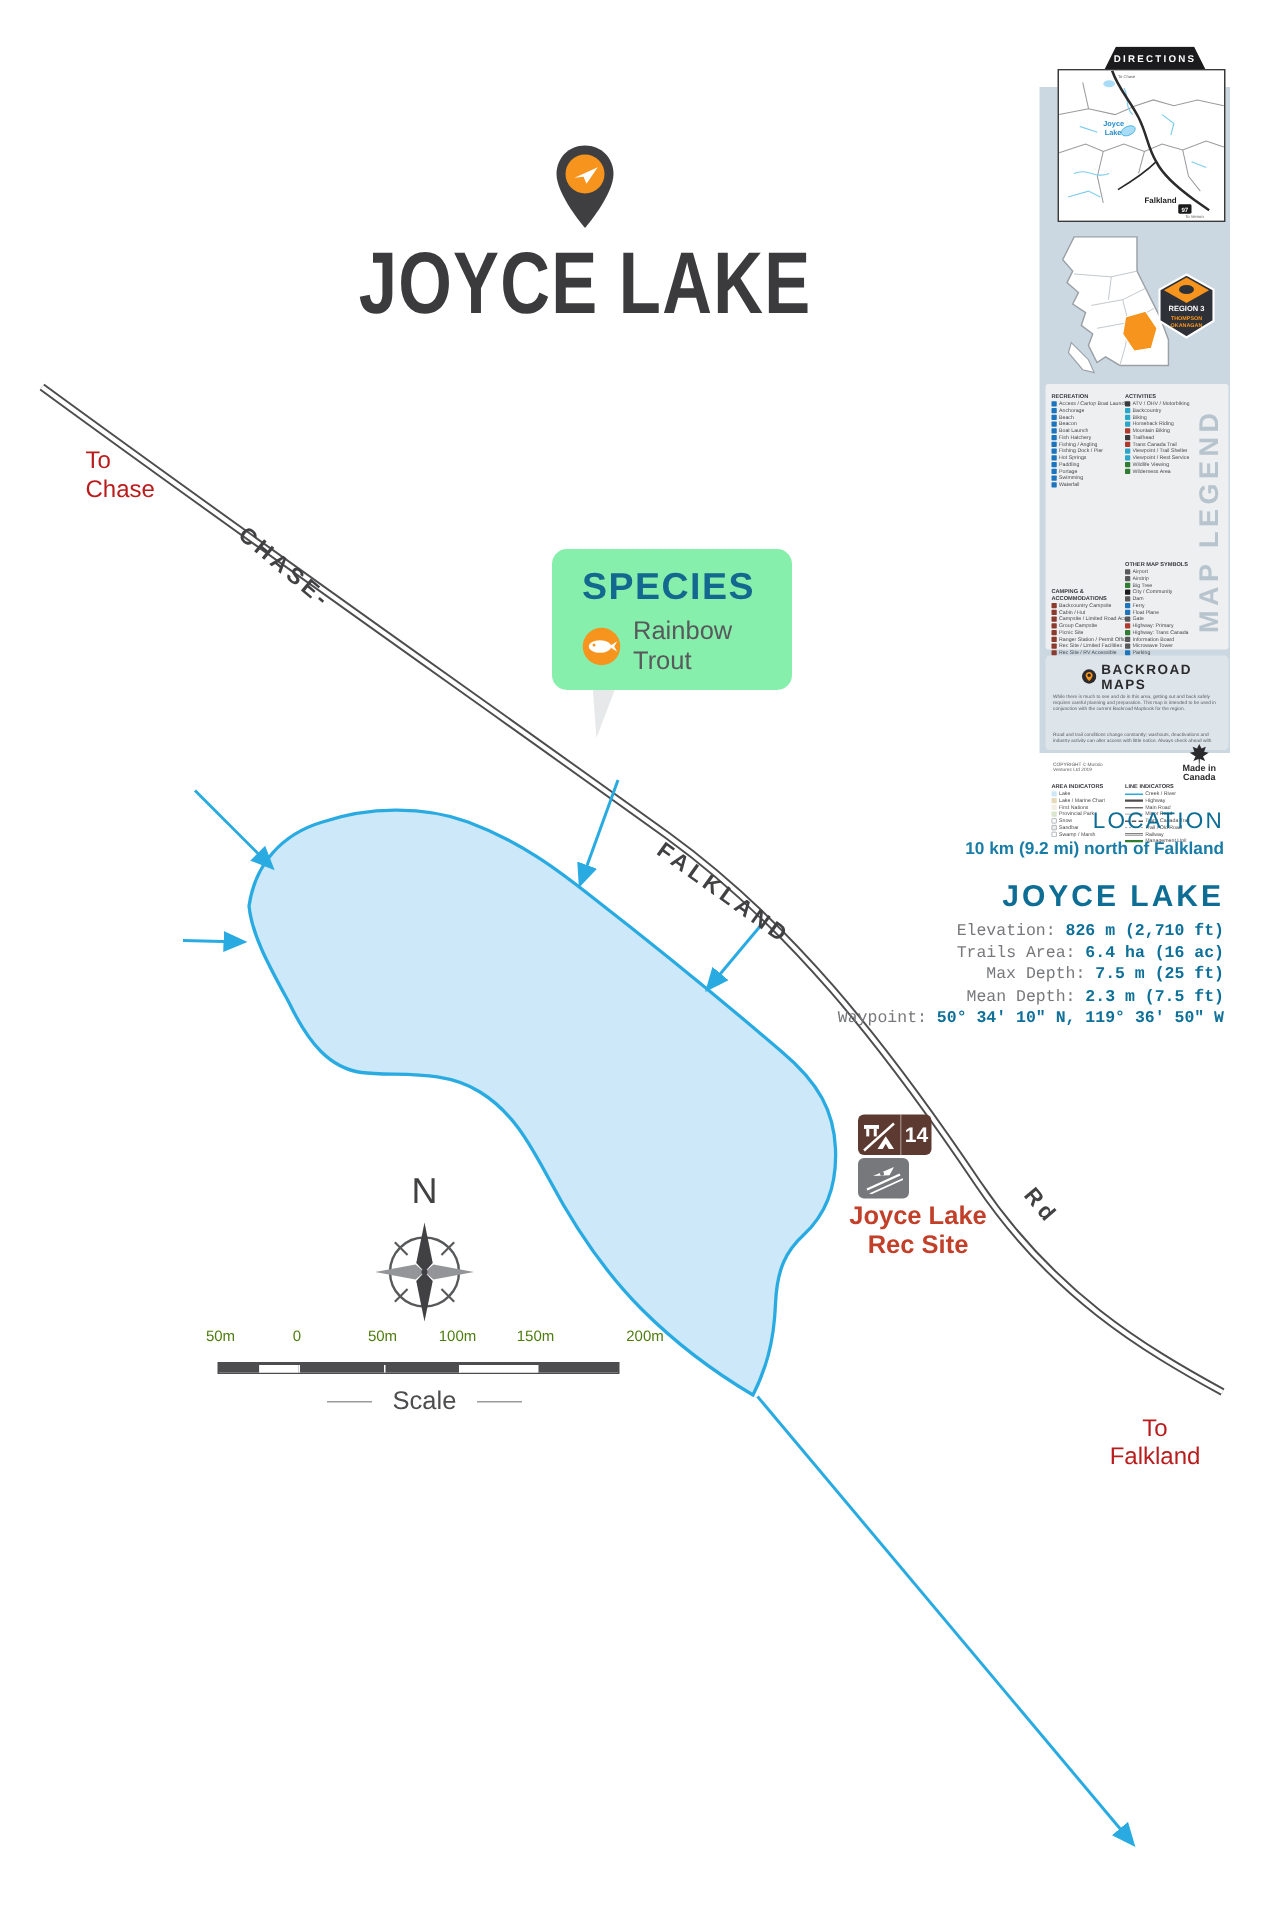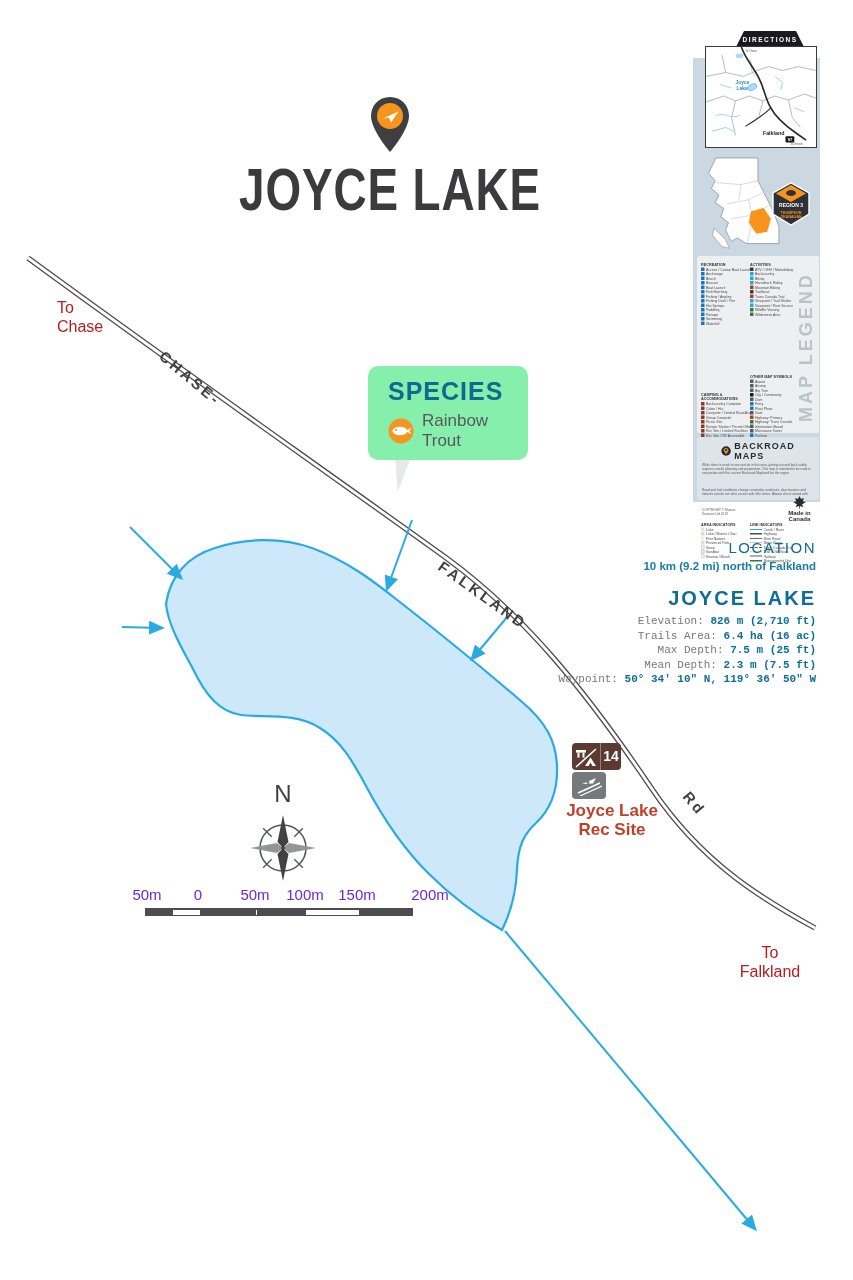--- a/index.html
+++ b/index.html
@@ -36,21 +36,21 @@
   .rec-brown .num { flex:1; color:#fff; font-weight:bold; font-size:14px; text-align:center;
     border-left:1px solid rgba(255,255,255,.35); line-height:27px; }
   .rec-gray { left:572px; top:772px; width:34px; height:27px; background:#77787b;
     border-radius:4px; display:flex; align-items:center; justify-content:center; }
   .rec-label { left:542px; top:801px; width:140px; text-align:center;
     font-size:17px; font-weight:bold; color:#c2402a; line-height:19px; }
 
   
   .compass { left:241px; top:780px; }
   .scalebar { left:138px; top:886px; width:290px; height:64px; }
-  .scale-labels { position:relative; height:18px; font-size:15px; color:#6d28d9; }
+  .scale-labels { position:relative; height:18px; font-size:10px; color:#4d7c0f; }
   .scale-labels span { position:absolute; transform:translateX(-50%); top:0; }
   .scale-track { position:relative; margin-top:4px; margin-left:7px; width:268px; height:8px;
     border:1px solid #4d4d4f; border-top:2px solid #4d4d4f; display:flex; background:#fff; }
   .seg { height:100%; }
   .seg.d { background:#4d4d4f; }
   .seg.l { background:#fff; }
   .seg + .seg { border-left:1px solid #fff; }
   .scale-caption { margin-top:8px; text-align:center; font-size:17px; color:#4d4d4f;
     display:flex; align-items:center; justify-content:center; gap:14px; }
   .scale-caption i { display:block; width:30px; height:0; border-top:1.5px solid #9b9b9d; }
@@ -236,20 +236,25 @@
         <span style="left: 219px;">150m</span>
         <span style="left: 292px;">200m</span>
       </div>
     <div class="scale-track">
       <div class="seg d" style="width:27px"></div>
       <div class="seg l" style="width:26px"></div>
       <div class="seg d" style="width:57px"></div>
       <div class="seg d" style="width:50px"></div>
       <div class="seg l" style="width:52px"></div>
       <div class="seg d" style="width:54px"></div>
+    </div>
+    <div class="scale-caption">
+      <i></i>
+        <span>Scale</span>
+        <i></i>
     </div>
   </div>
 
   <div class="abs panel"></div>
 
   <div class="abs dir-tab">
     <span>DIRECTIONS</span>
   </div>
 
   <svg class="abs inset-map" viewBox="0 0 112 102">

